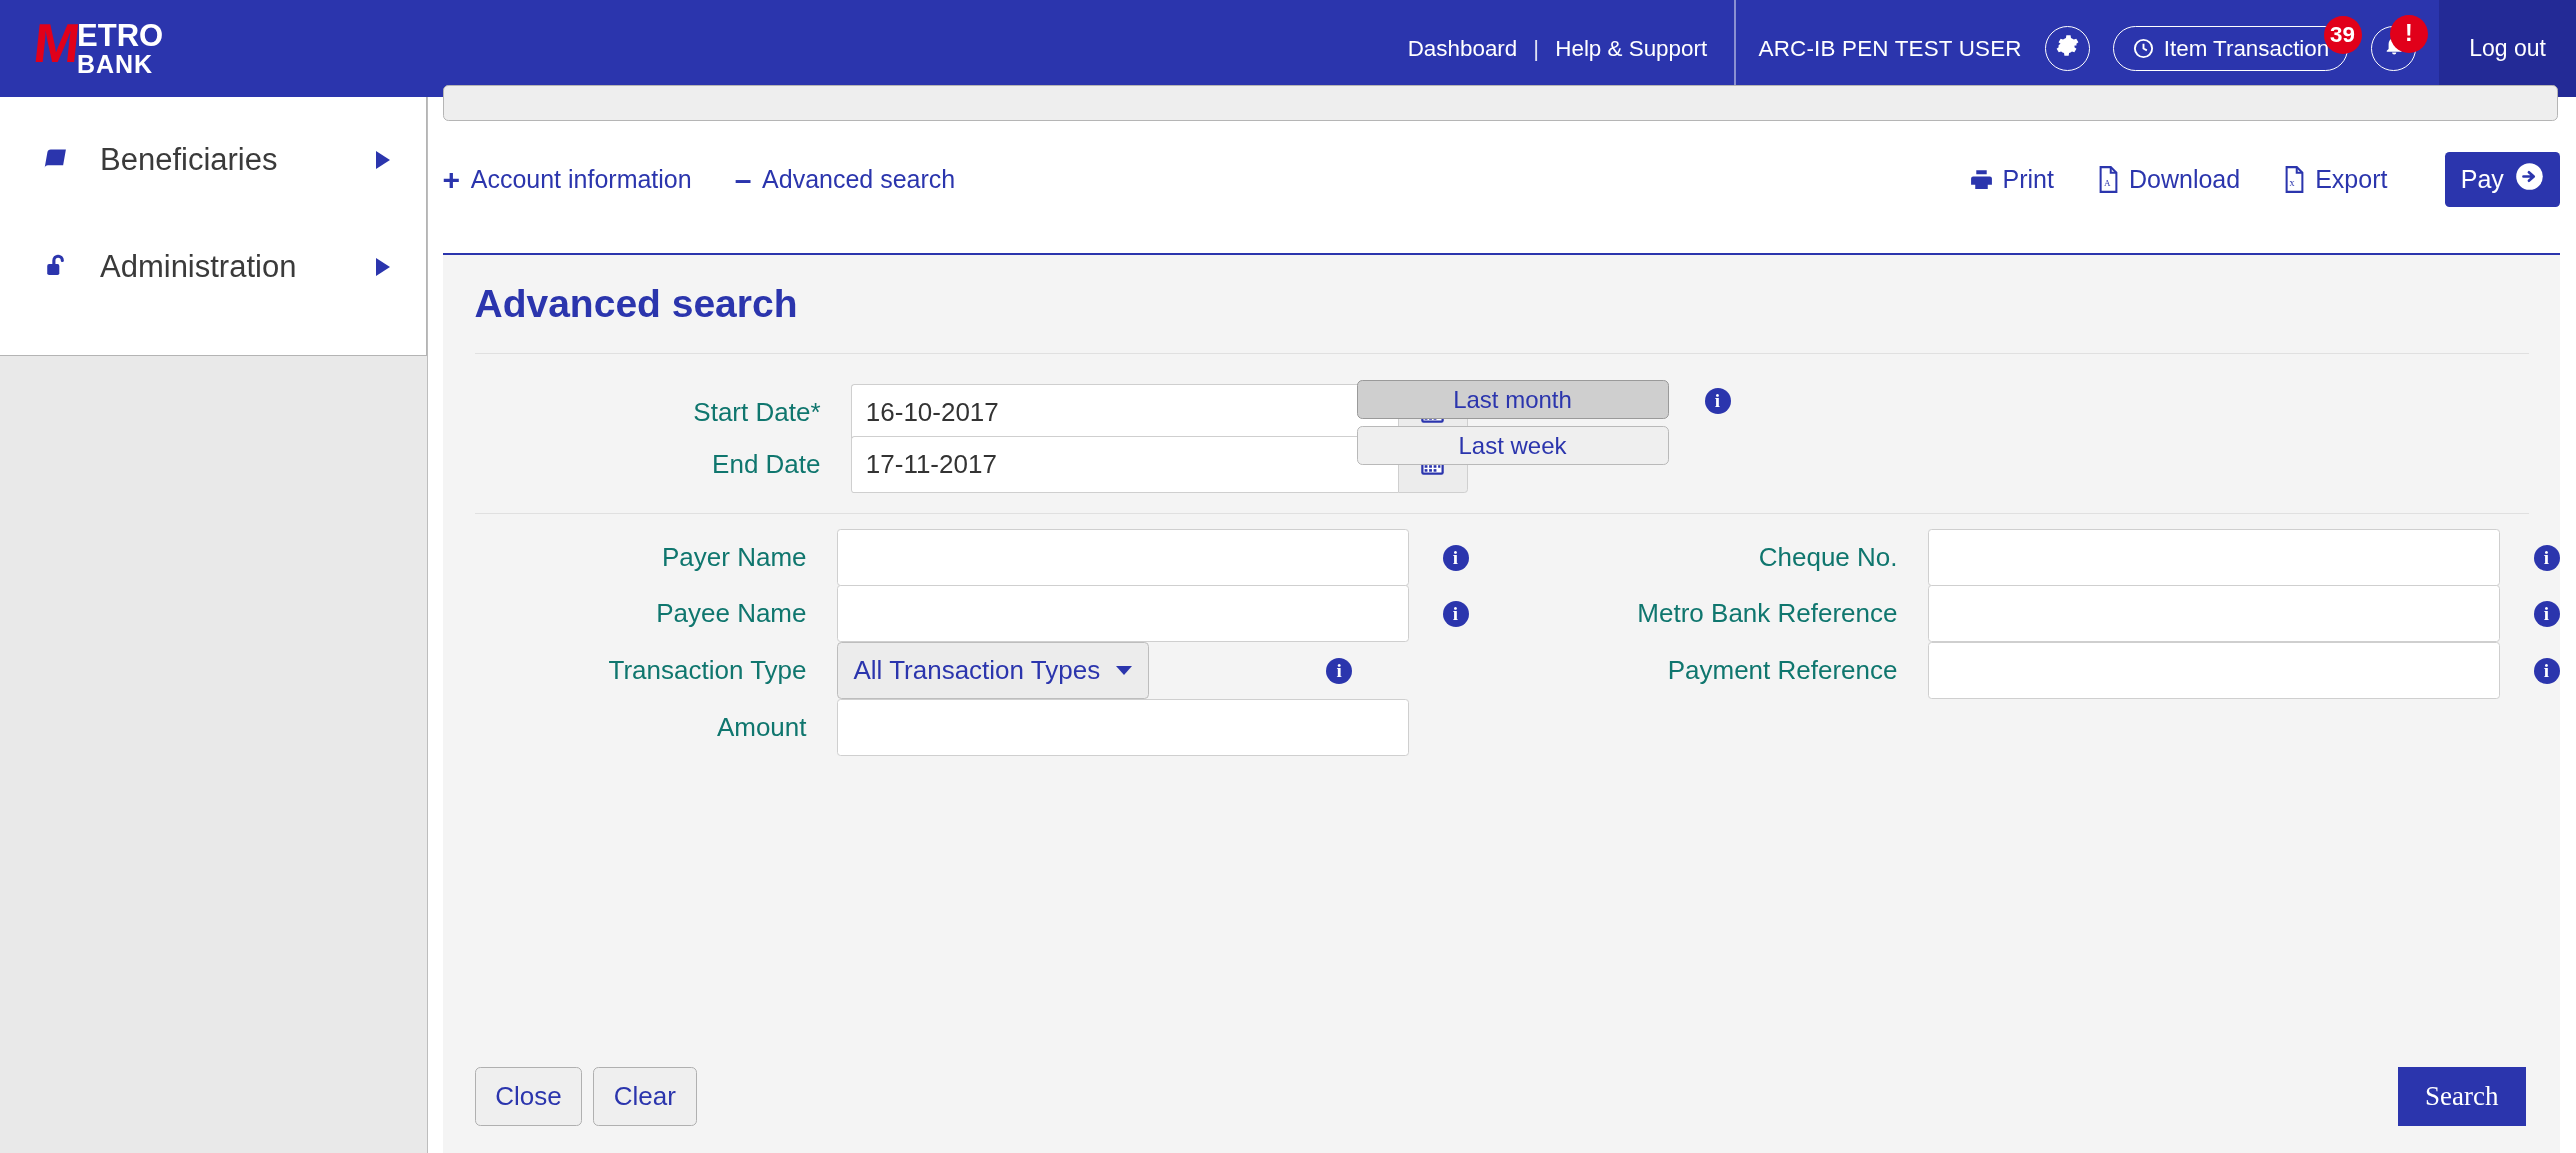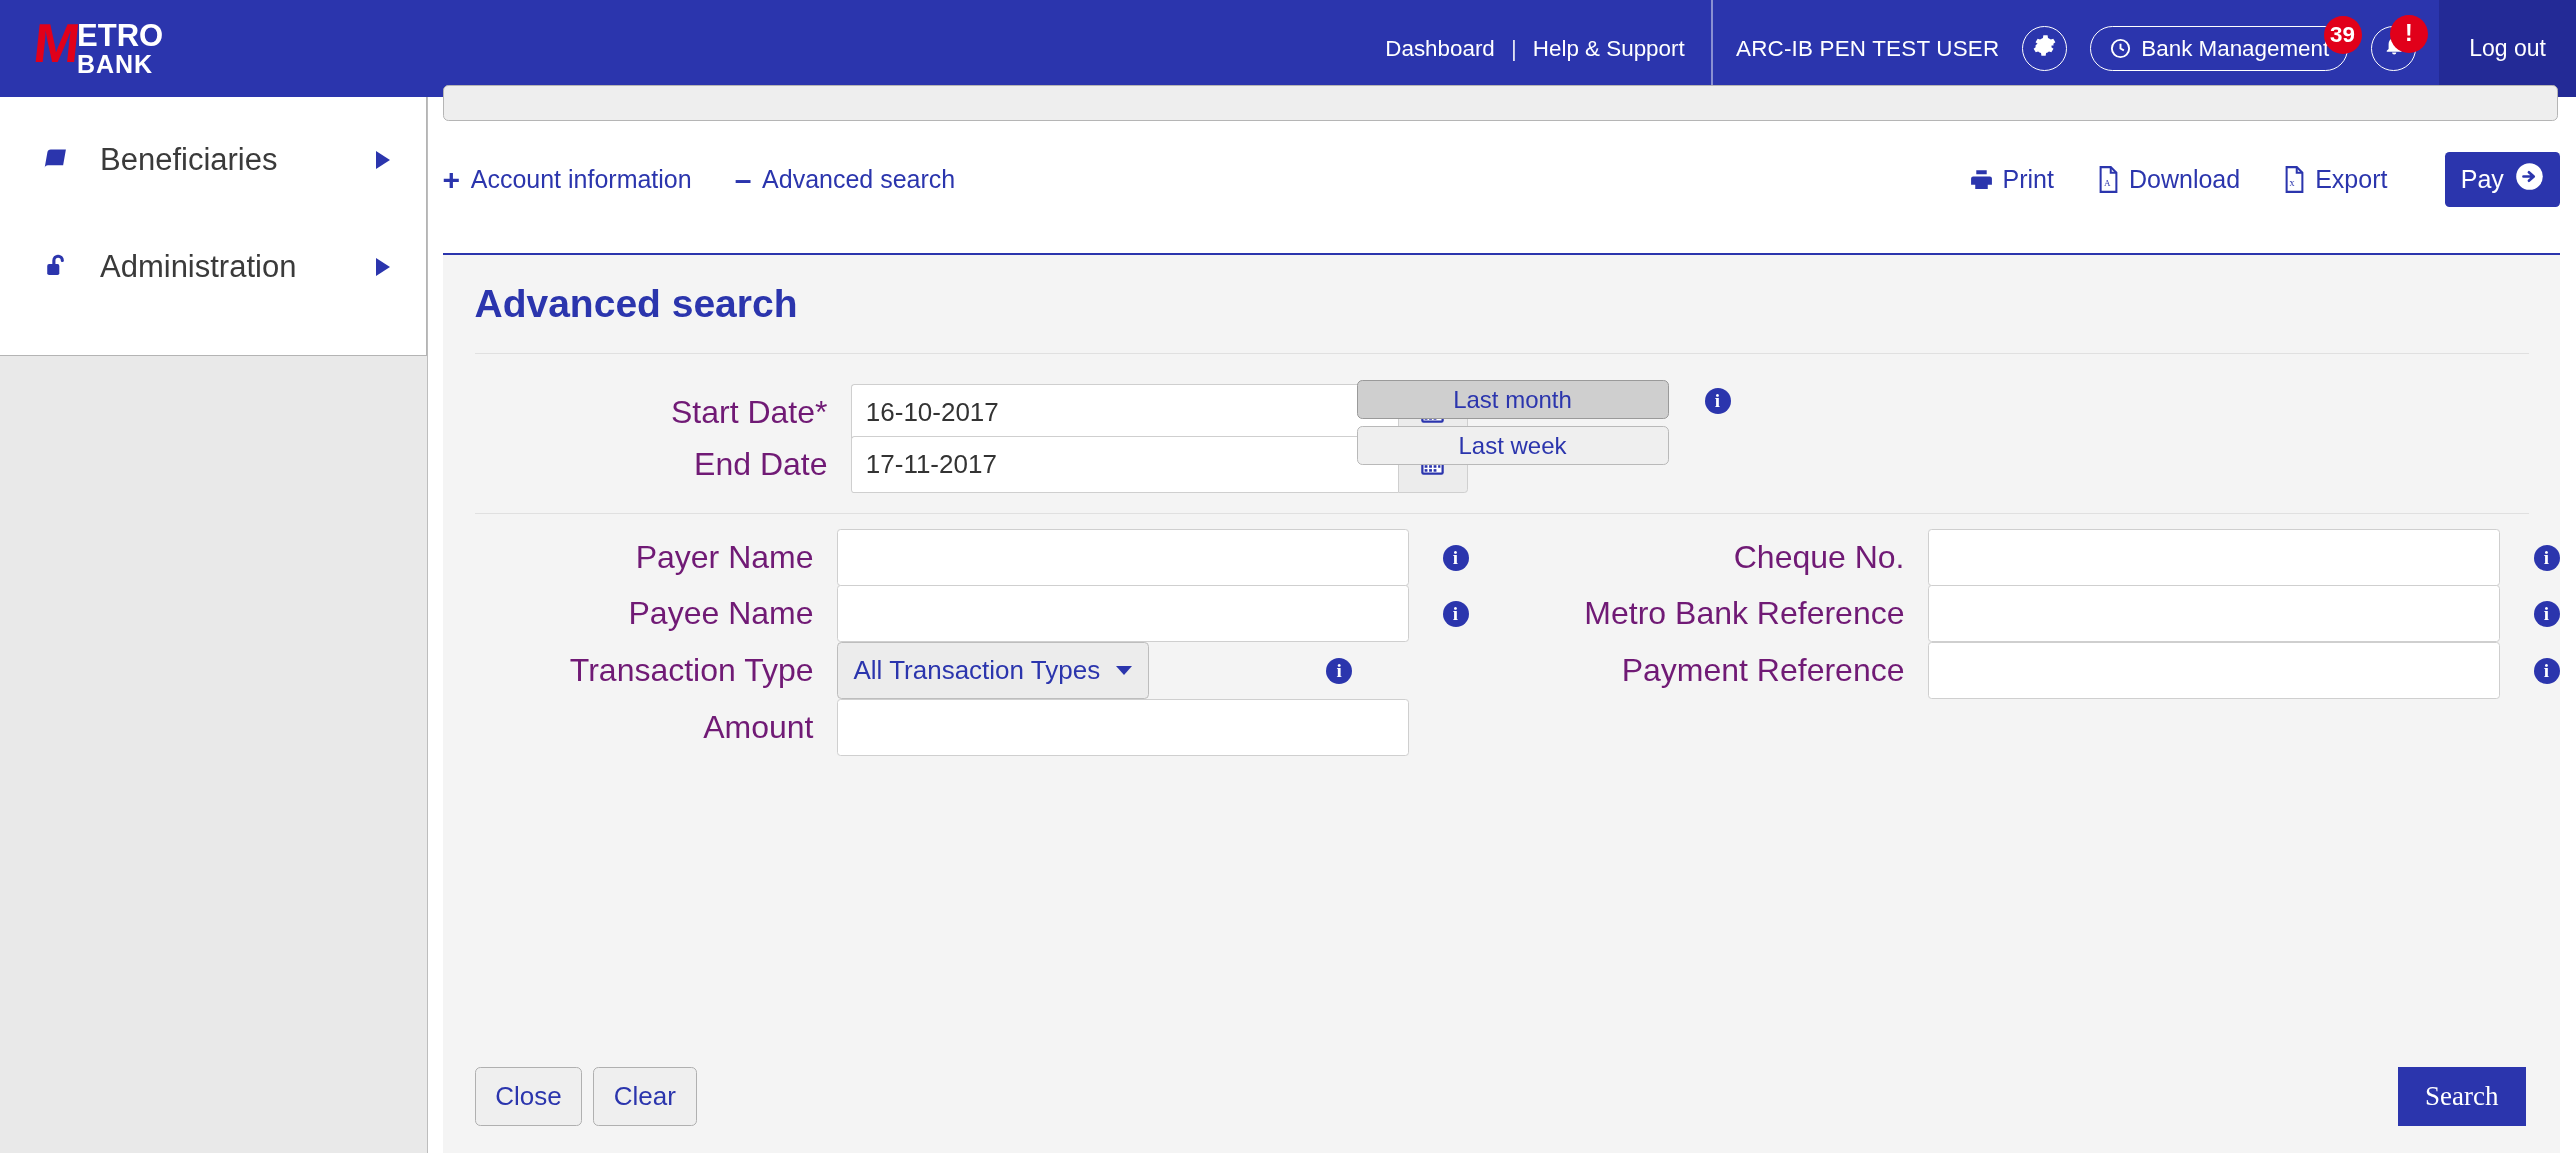--- a/index.html
+++ b/index.html
@@ -152,22 +152,22 @@
     font-size: 39px; color: #2b35ad; font-weight: bold;
   }
   .hr-soft {
     position: absolute; left: 32px; width: 2054px; height: 0.9px;
     background: #e0e0e0;
   }
 
   
   .date-row { position: absolute; display: flex; align-items: center; }
   .lbl {
-    text-align: right; color: #701a75; font-size: 32px;
-    padding-right: 23px;
+    text-align: right; color: #0f766e; font-size: 26px;
+    padding-right: 30px;
   }
   .inp {
     background: #ffffff; border: 1.8px solid #cfcfcf; border-radius: 3.6px;
     height: 57px; font-size: 26px; color: #333; padding: 0 14.3px;
     font-family: "Liberation Sans", sans-serif; outline: none;
   }
   .date-inp { width: 547px; border-radius: 3.6px 0 0 3.6px; border-right: none; }
   .cal-btn {
     width: 70px; height: 57px; background: #ececec;
     border: 1.8px solid #cfcfcf; border-radius: 0 3.6px 3.6px 0;
@@ -249,21 +249,21 @@
       </span>
     </div>
 
     <div class="pill-btn">
       <span class="clock-ic">
         <svg width="23" height="23" viewBox="0 0 24 24" fill="none" stroke="#ffffff" stroke-width="2">
           <circle cx="12" cy="12" r="9"></circle>
             <path d="M12 7v5l3.5 2"></path>
         </svg>
       </span>
-      <span>Bank Management</span>
+      <span>Item Transaction</span>
       <span class="badge">39</span>
     </div>
 
     <div class="circ-btn">
       <span>
         <svg width="22.4" height="22.4" viewBox="0 0 24 24" fill="#ffffff">
           <path d="M12 22a2.3 2.3 0 002.3-2.2H9.7A2.3 2.3 0 0012 22zm7-6v-5.2c0-3.2-1.8-5.9-4.7-6.6v-.7A1.3 1.3 0 0012 2a1.3 1.3 0 00-1.3 1.5v.7C7.8 4.9 6 7.6 6 10.8V16l-2 2v1h16v-1l-2-2z"></path>
         </svg>
       </span>
       <span class="badge excl">!</span>

